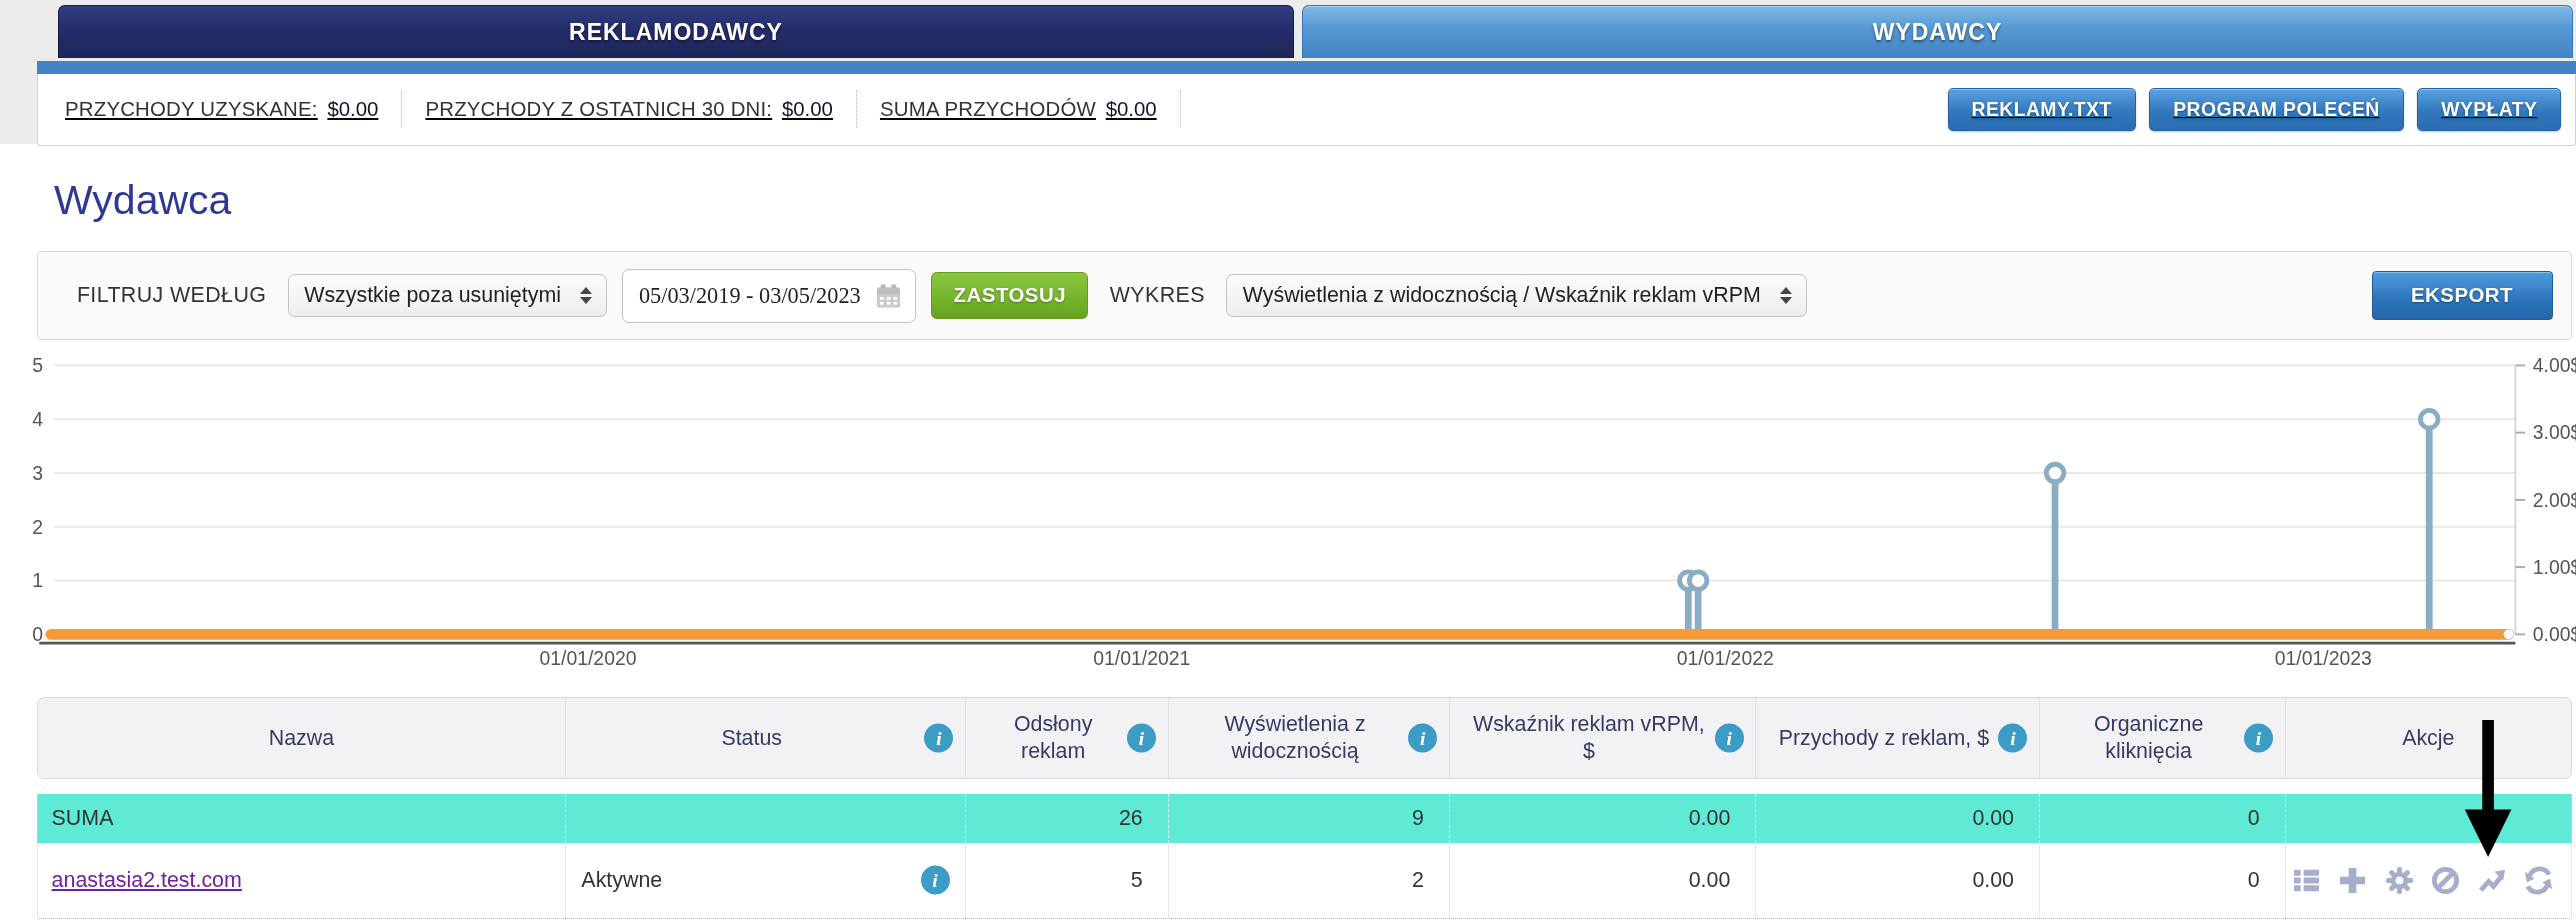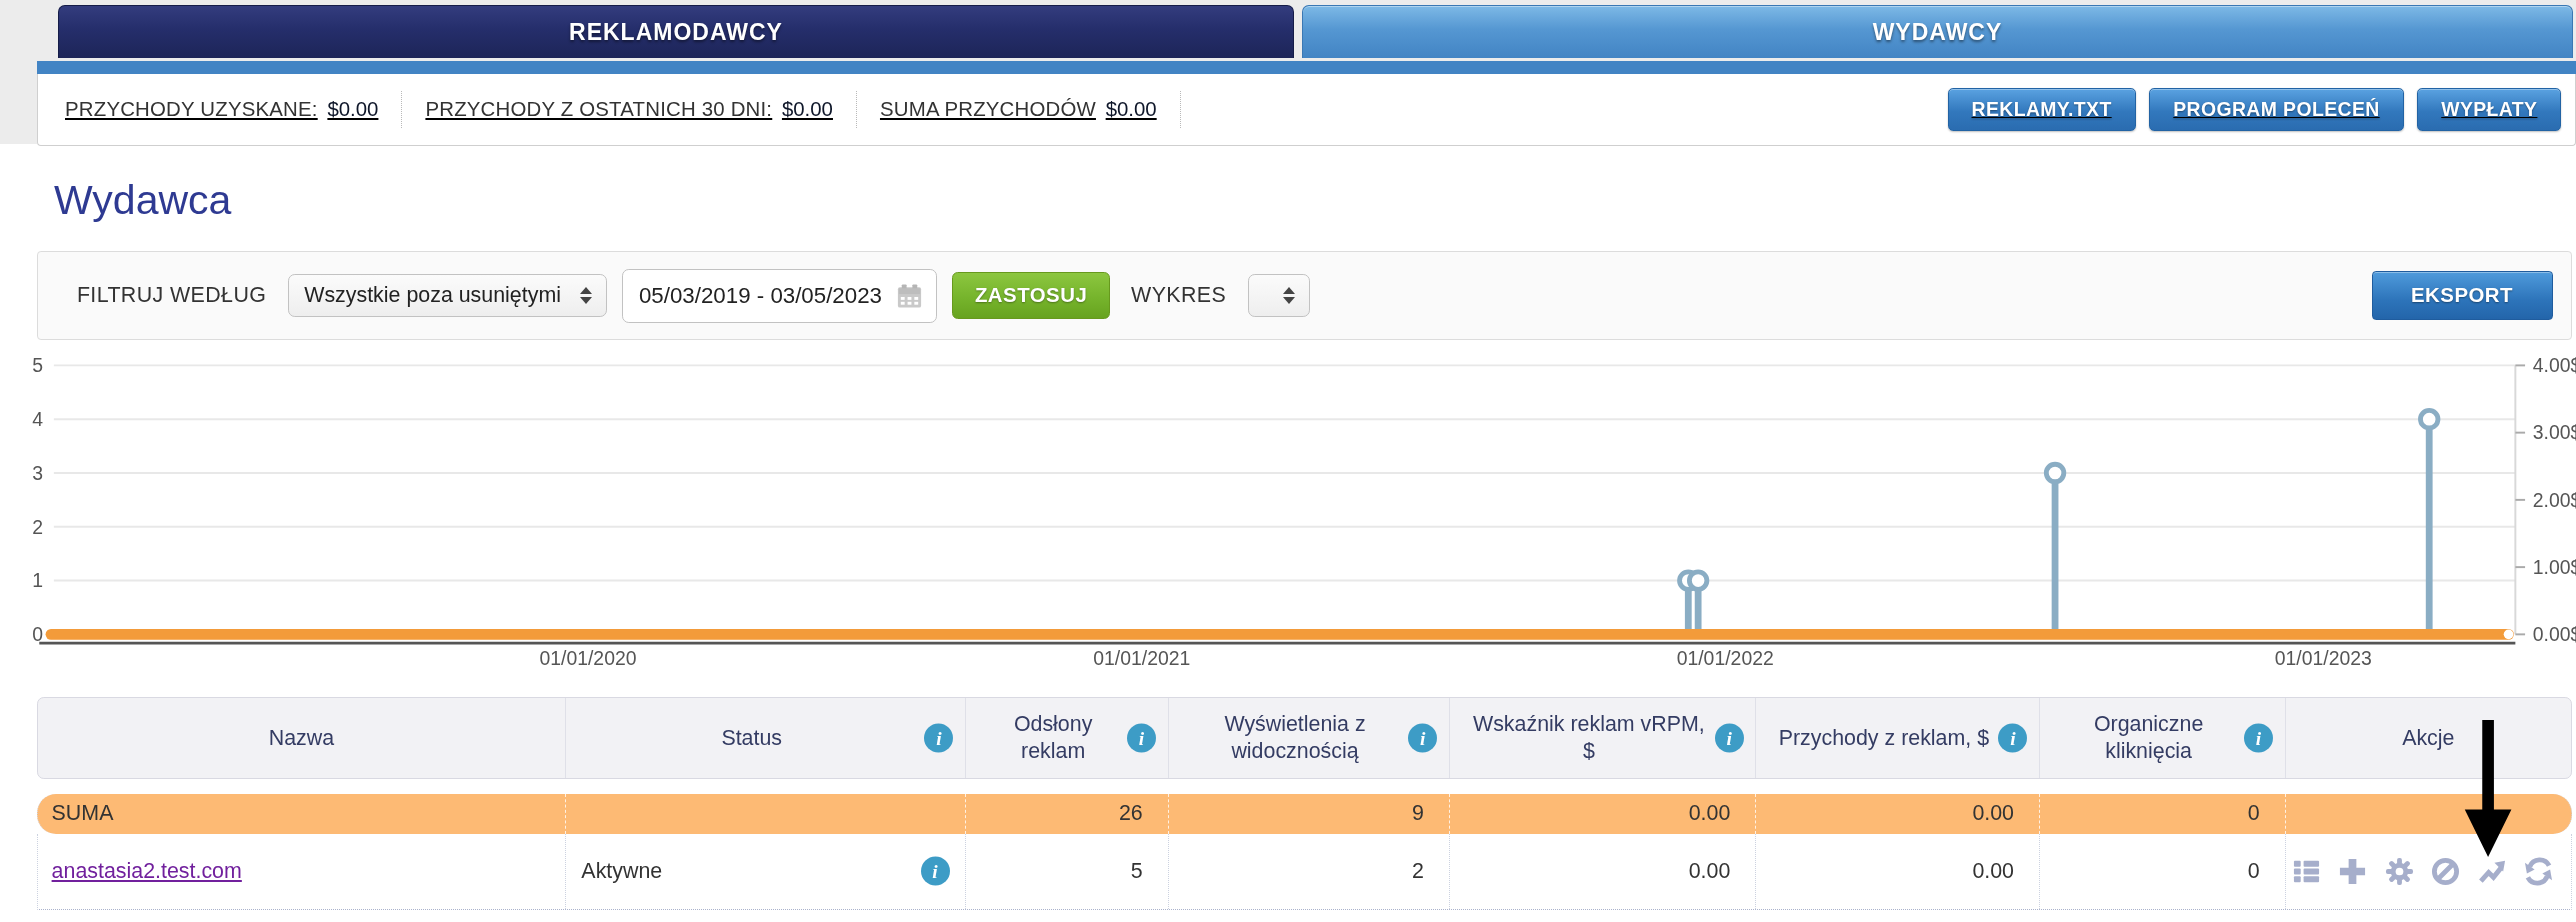--- a/index.html
+++ b/index.html
@@ -51,21 +51,21 @@
   .select { position:relative; height:43px; display:flex; align-items:center; padding:0 45px 0 15.5px;
             background:linear-gradient(180deg,#fbfbfb,#eeeeee); border:1px solid #c2c2c2; border-radius:6.8px;
             font-size:21.4px; color:#222; white-space:nowrap; cursor:pointer; }
   .select .updown { position:absolute; right:13.6px; top:50%; transform:translateY(-50%); display:flex;
                     flex-direction:column; gap:3.9px; }
   .select .updown i { display:block; width:0; height:0; border-left:6.8px solid transparent; border-right:6.8px solid transparent; }
   .select .updown i.up   { border-bottom:7.8px solid #444; }
   .select .updown i.down { border-top:7.8px solid #444; }
   .date-field { position:relative; height:54px; display:flex; align-items:center; margin-left:15.5px;
                 padding:0 54px 0 15.5px; background:#fff; border:1px solid #c2c2c2; border-radius:6.8px;
-                font-size:22.3px; color:#222; white-space:nowrap; cursor:text; }
+                font-size:22.3px; color:#222; white-space:nowrap; cursor:text;font-family:Liberation Serif, serif; }
   .date-field svg { position:absolute; right:11.7px; top:50%; transform:translateY(-50%); }
   .btn-apply { height:47px; padding:0 21.4px; margin-left:15.5px; border-radius:5.8px; color:#fff; font-weight:bold;
                font-size:20.4px; letter-spacing:0.5px; display:flex; align-items:center; cursor:pointer;
                background:linear-gradient(180deg,#8cc63f 0%,#76b42c 55%,#67a31f 100%);
                border:1px solid #67991d; text-shadow:0 1px 1.9px rgba(0,0,0,.35); }
   .btn-export { margin-left:auto; margin-right:1px; width:181px; height:49px; border-radius:3.9px; color:#fff;
                 font-weight:bold; font-size:20.4px; letter-spacing:0.5px; display:flex; align-items:center;
                 justify-content:center; cursor:pointer;
                 background:linear-gradient(180deg,#4f9bdc 0%,#2d74ba 60%,#2365aa 100%);
                 border:1px solid #1f5c9e; text-shadow:0 1px 1.9px rgba(0,0,0,.4);
@@ -78,21 +78,21 @@
   .table { position:absolute; left:37px; top:697px; width:2535px; }
   .thead { display:flex; height:82px; background:#f2f2f5; border:1px solid #d9d9e2; border-radius:6.8px; }
   .th { position:relative; display:flex; align-items:center; justify-content:center; text-align:center;
         font-size:21.4px; line-height:1.25; color:#343c63; padding:0 43px 0 15.5px; }
   .th + .th { border-left:1px solid #dfe0e8; }
   .th.no-pad { padding:0 9.7px; }
   .info { width:29px; height:29px; border-radius:50%; background:#3d9cc6; color:#fff;
           font:italic bold 19.4px/29px "Liberation Serif",serif; text-align:center; flex:none; cursor:pointer; }
   .th .info { position:absolute; right:11.7px; top:50%; transform:translateY(-50%); }
   .row { display:flex; border-left:1px dotted #ccd2e0; border-right:1px dotted #ccd2e0; }
-  .row-sum { height:40px; background:#fdba74; margin-top:14.6px;border-radius:19px; }
+  .row-sum { height:49px; background:#5eead4; margin-top:14.6px; }
   .row-data { height:76px; background:#fff; border-bottom:1px dotted #aab2cc; }
   .td { display:flex; align-items:center; font-size:21.4px; color:#333; padding:0 15.5px; position:relative; }
   .row-sum  .td + .td { border-left:1px dashed rgba(255,255,255,.8); }
   .row-data .td + .td { border-left:1px dotted #ccd2e0; }
   .td.num { justify-content:flex-end; padding-right:25px; }
   .td.name { padding-left:13.6px; }
   .site-link { color:#71209d; text-decoration:underline; cursor:pointer; font-size:21.4px; }
   .td .info { position:absolute; right:15.5px; top:50%; transform:translateY(-50%); }
   .td.actions { gap:17.5px; padding:0 5.8px; }
   .td.actions svg { cursor:pointer; flex:none; }
@@ -167,20 +167,21 @@
             <rect x="20" y="16" width="4" height="3"></rect>
           <rect x="6" y="21" width="4" height="3"></rect>
             <rect x="13" y="21" width="4" height="3"></rect>
             <rect x="20" y="21" width="4" height="3"></rect>
         </g>
       </svg>
     </div>
     <div class="btn-apply">ZASTOSUJ</div>
     <span class="tb-label">WYKRES</span>
     <div class="select">
+      <span>Wyświetlenia z widocznością / Wskaźnik reklam vRPM</span>
       <span class="updown">
           <i class="up"></i>
           <i class="down"></i>
         </span>
     </div>
     <div class="btn-export">EKSPORT</div>
   </div>
 
   <div class="chart-wrap">
     <svg id="chartSvg" width="2576" height="335" viewBox="0 0 2652 345">

